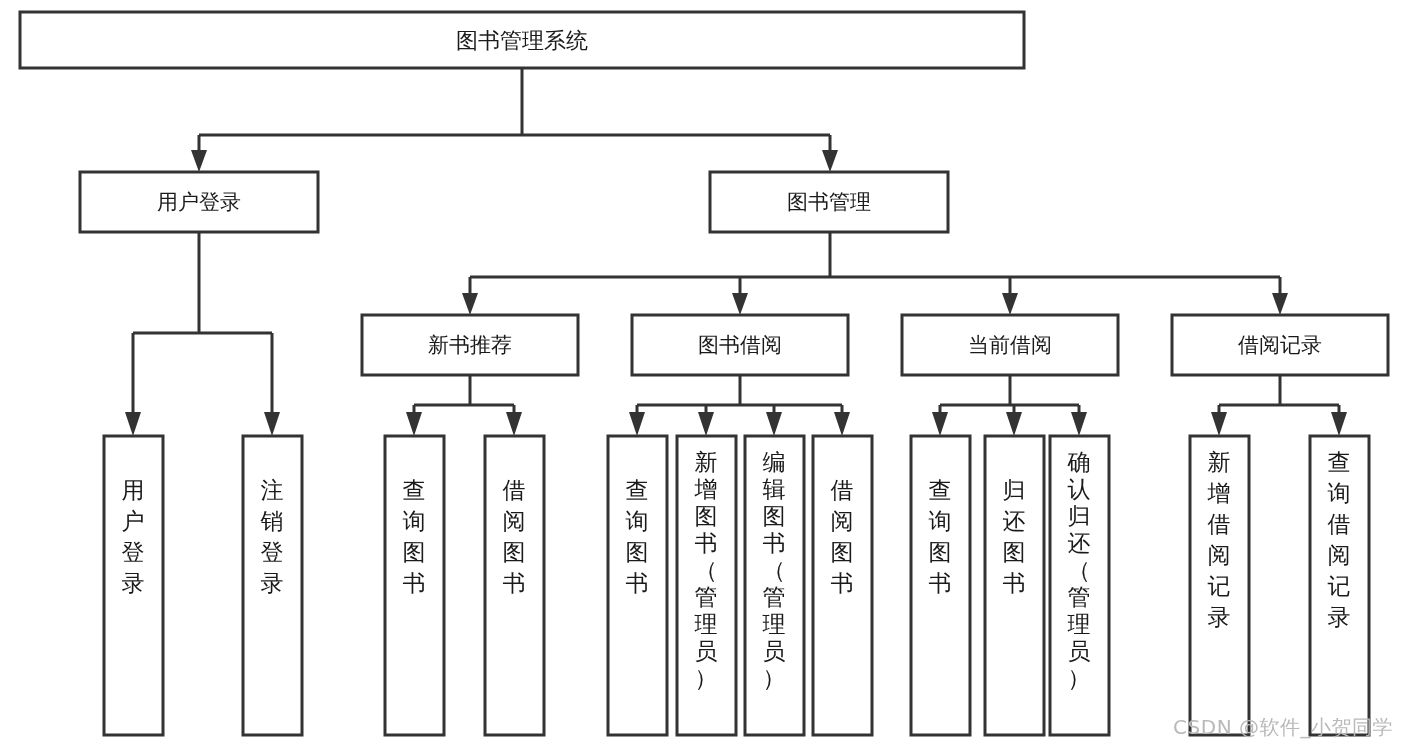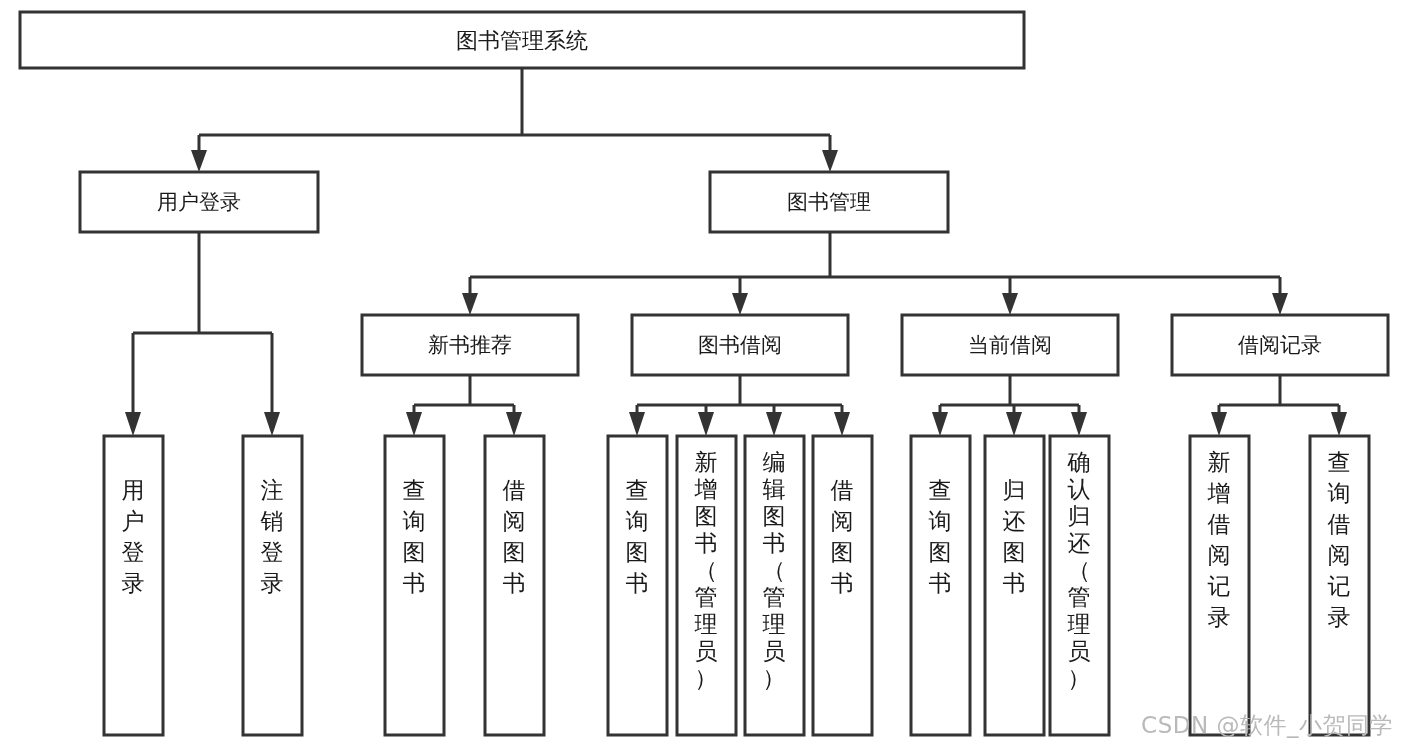--- a/index.html
+++ b/index.html
@@ -53,21 +53,21 @@
   }
   .arrow-head {
     fill: #333333;
     stroke: none;
   }
   .watermark {
     position: absolute;
     right: 12px;
     bottom: 6px;
     font-family: "DejaVu Sans", "Liberation Sans", sans-serif;
-    font-size: 23px;
+    font-size: 20px;
     color: #b9b9b9;
     white-space: nowrap;
     letter-spacing: 0.5px;
     pointer-events: none;
   }
 </style>
 </head>
 <body>
 
 <div id="diagram-root">

